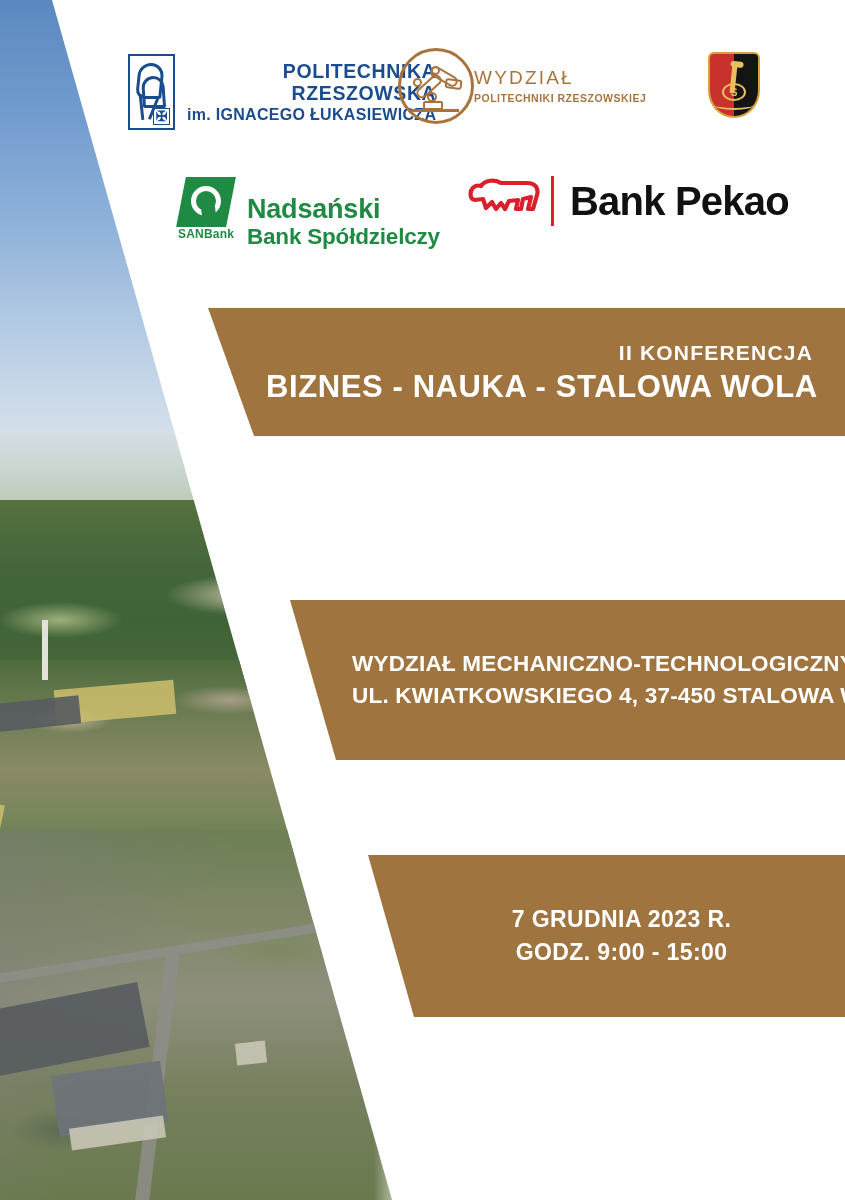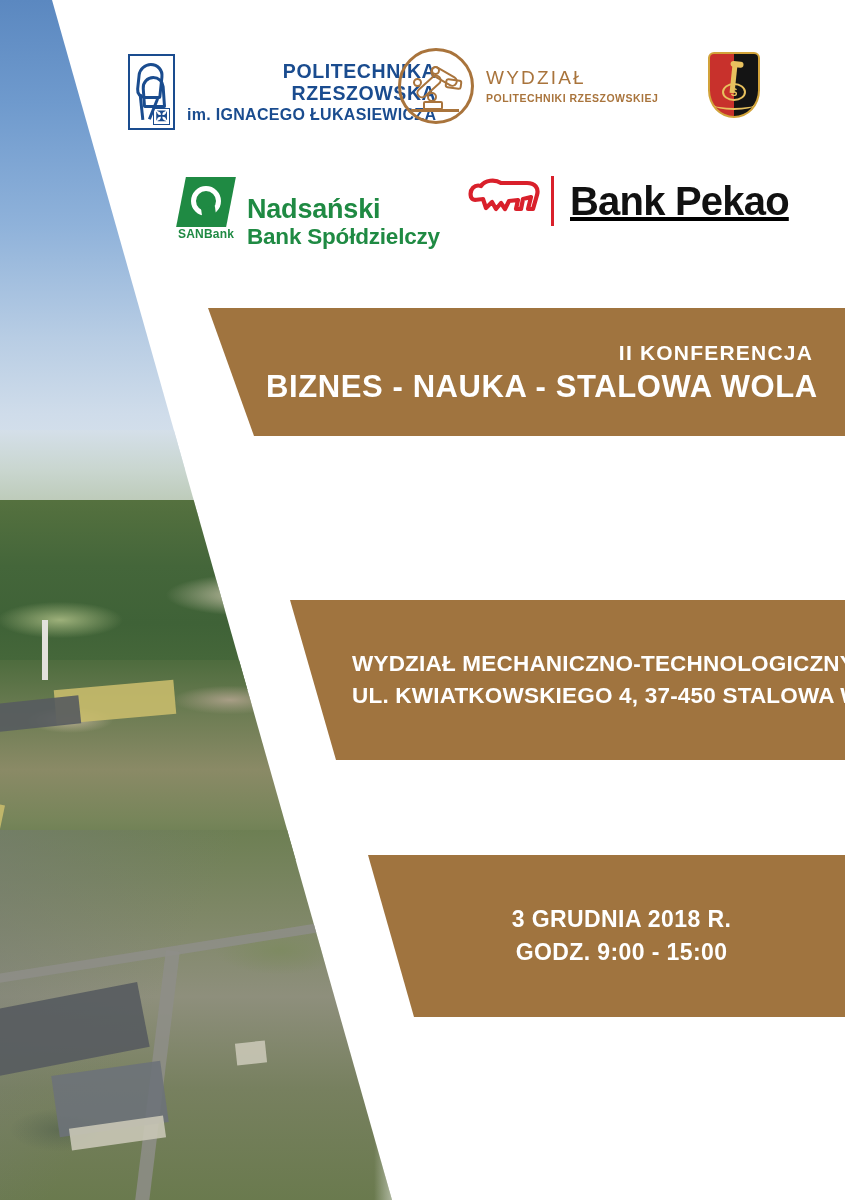--- a/index.html
+++ b/index.html
@@ -280,21 +280,21 @@
   .wmt-j1 { left: 12px; top: 27px; width: 9px; height: 9px; border-radius: 50%; }
   .wmt-j2 { left: 30px; top: 15px; width: 9px; height: 9px; border-radius: 50%; }
   .wmt-j3 { left: 26px; top: 41px; width: 10px; height: 10px; border-radius: 50%; }
   .wmt-base { left: 22px; top: 50px; width: 20px; height: 9px; border-radius: 2px; }
   .wmt-floor {
     position: absolute;
     left: 10px; bottom: 9px;
     width: 48px; height: 3px;
     background: #a9743c;
   }
-  .wmt-text { margin-left: 12px; color: #a9743c; }
+  .wmt-text { color: #a9743c; }
   .wmt-text .w1 {
     font-size: 19px; letter-spacing: 2.2px; line-height: 1.1; font-weight: normal;
   }
   .wmt-text .w2, .wmt-text .w3 {
     font-size: 21px; font-weight: bold; letter-spacing: 0.3px; line-height: 1.08;
   }
   .wmt-text .w4 {
     font-size: 10.5px; font-weight: bold; letter-spacing: 0.5px; margin-top: 3px;
   }
 
@@ -396,21 +396,21 @@
   }
   .san-text { margin-left: 10px; color: #1f8a43; margin-top: 24px; }
   .san-text .s1 {
     font-size: 27px; font-weight: bold; line-height: 1.08; letter-spacing: -0.2px;
   }
   .san-text .s2 {
     font-size: 22.5px; font-weight: bold; line-height: 1.12; letter-spacing: -0.2px;
   }
 
   
-  #logo-pekao { left: 300px; top: 12px; text-decoration: underline; }
+  #logo-pekao { left: 300px; top: 12px; }
   .pekao-bison {
     width: 78px; height: 52px;
     position: relative;
     flex: none;
   }
   .pekao-sep {
     width: 3px; height: 50px;
     background: #d9202b;
     margin: 0 16px 0 8px;
     flex: none;
@@ -528,18 +528,18 @@
 
   <div class="band" id="band-venue">
     <div class="band-inner">
       <div class="venue-line">WYDZIAŁ MECHANICZNO-TECHNOLOGICZNY PRZ</div>
       <div class="venue-line">UL. KWIATKOWSKIEGO 4, 37-450 STALOWA WOLA</div>
     </div>
   </div>
 
   <div class="band" id="band-date">
     <div class="band-inner">
-      <div class="date-line">3 GRUDNIA 2018 R.</div>
+      <div class="date-line">7 GRUDNIA 2023 R.</div>
       <div class="date-line">GODZ. 9:00 - 15:00</div>
     </div>
   </div>
 
 </div>
 
 </body></html>

